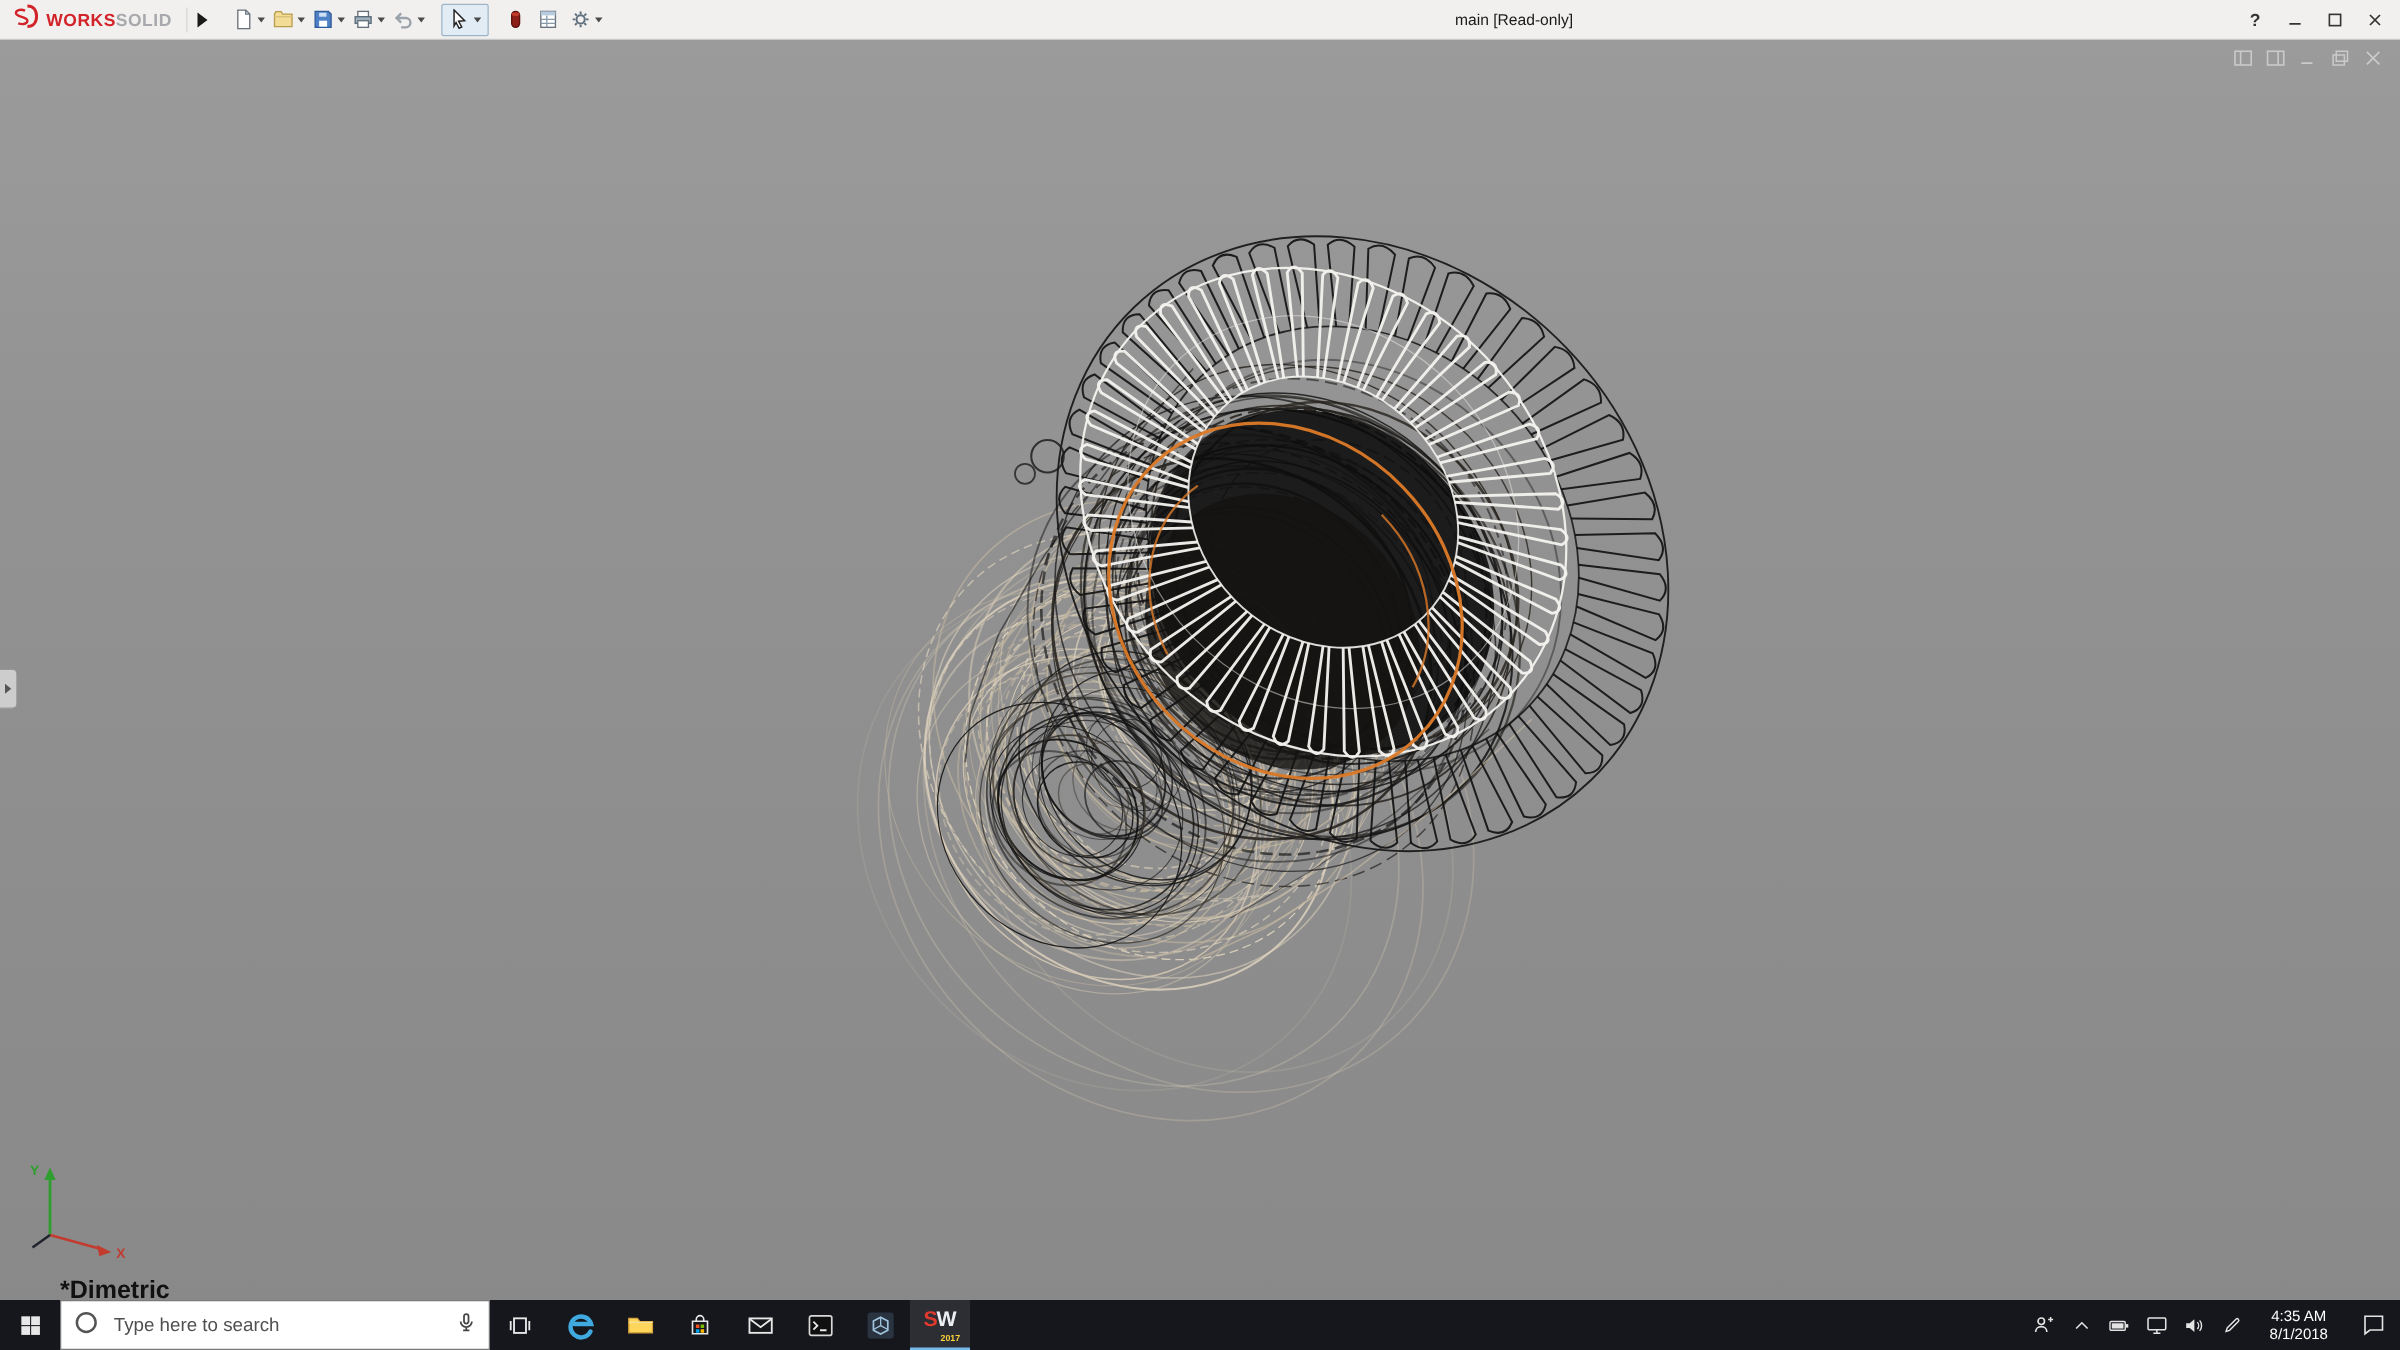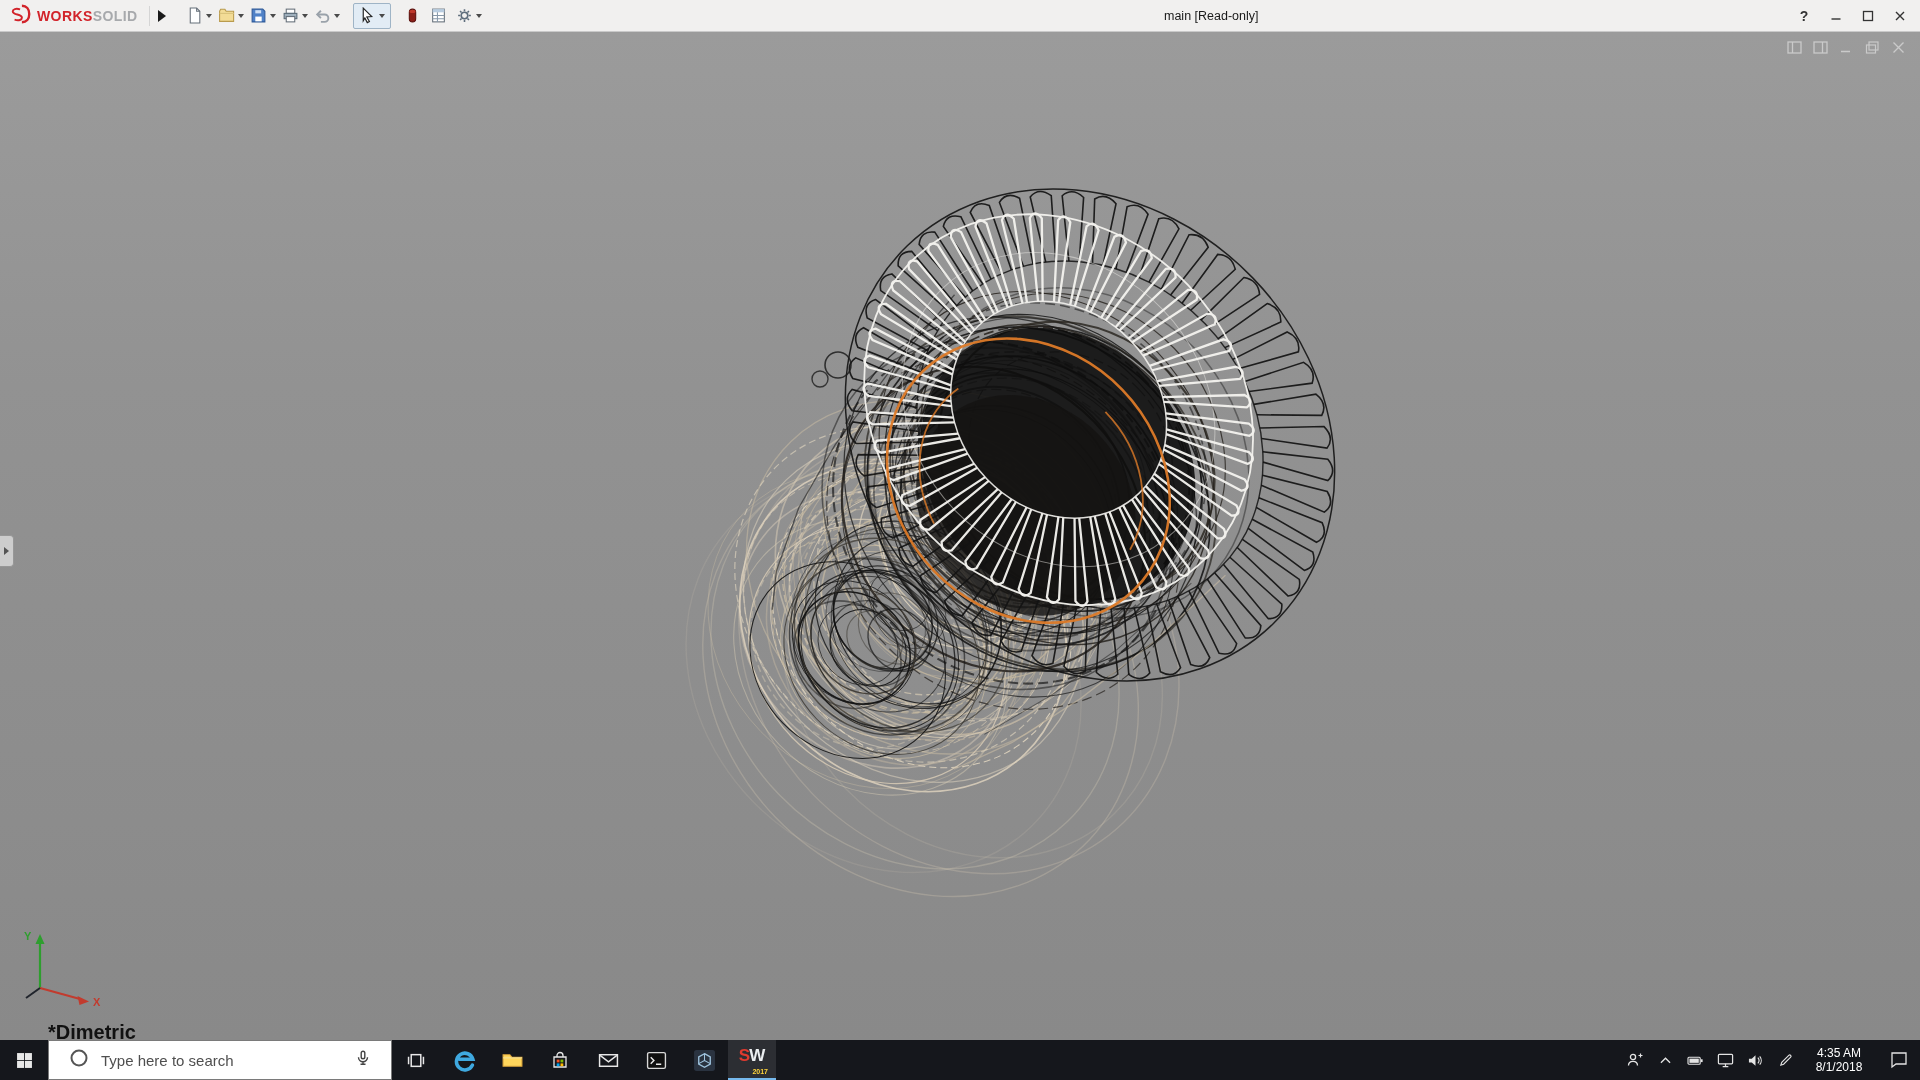--- a/index.html
+++ b/index.html
@@ -42,21 +42,21 @@
   .panel-tab .arr{width:0;height:0;border-top:4px solid transparent;border-bottom:4px solid transparent;
     border-left:5px solid #555;}
   .triad{position:absolute;left:14px;bottom:26px;}
   .view-label{position:absolute;left:12px;bottom:-4px;font-size:20px;font-weight:600;color:#111;margin-left:36px;}
 
   
   .taskbar{height:40px;flex:0 0 40px;background:#15171c;display:flex;align-items:stretch;color:#e8e8e8;}
   .tbi{width:48px;display:flex;align-items:center;justify-content:center;position:relative;}
   .start{width:48px;display:flex;align-items:center;justify-content:center;}
   .searchbox{width:344px;background:#ffffff;display:flex;align-items:center;gap:10px;
-    padding:0 20px;box-sizing:border-box;border:1px solid #7a7a7a;}
+    padding:0 10px;box-sizing:border-box;border:1px solid #7a7a7a;}
   .search-input{flex:1;border:none;outline:none;background:transparent;font-size:15px;color:#333;
     font-family:"Liberation Sans",sans-serif;}
   .search-input::placeholder{color:#4f4f4f;opacity:1;}
   .tbi.active{background:rgba(255,255,255,.10);box-shadow:inset 0 -2px 0 #76b9ed;}
   .sw-tile{position:relative;display:flex;align-items:flex-start;justify-content:center;width:32px;height:28px;}
   .sw-tile .s{color:#e03a2f;font-weight:bold;font-size:17px;}
   .sw-tile .w{color:#eceff1;font-weight:bold;font-size:17px;margin-left:-1px;}
   .sw-tile .year{position:absolute;right:0;bottom:-1px;font-size:7px;color:#ffd43a;font-weight:bold;}
   .tray{margin-left:auto;display:flex;align-items:stretch;}
   .tray-icon{width:30px;display:flex;align-items:center;justify-content:center;}

